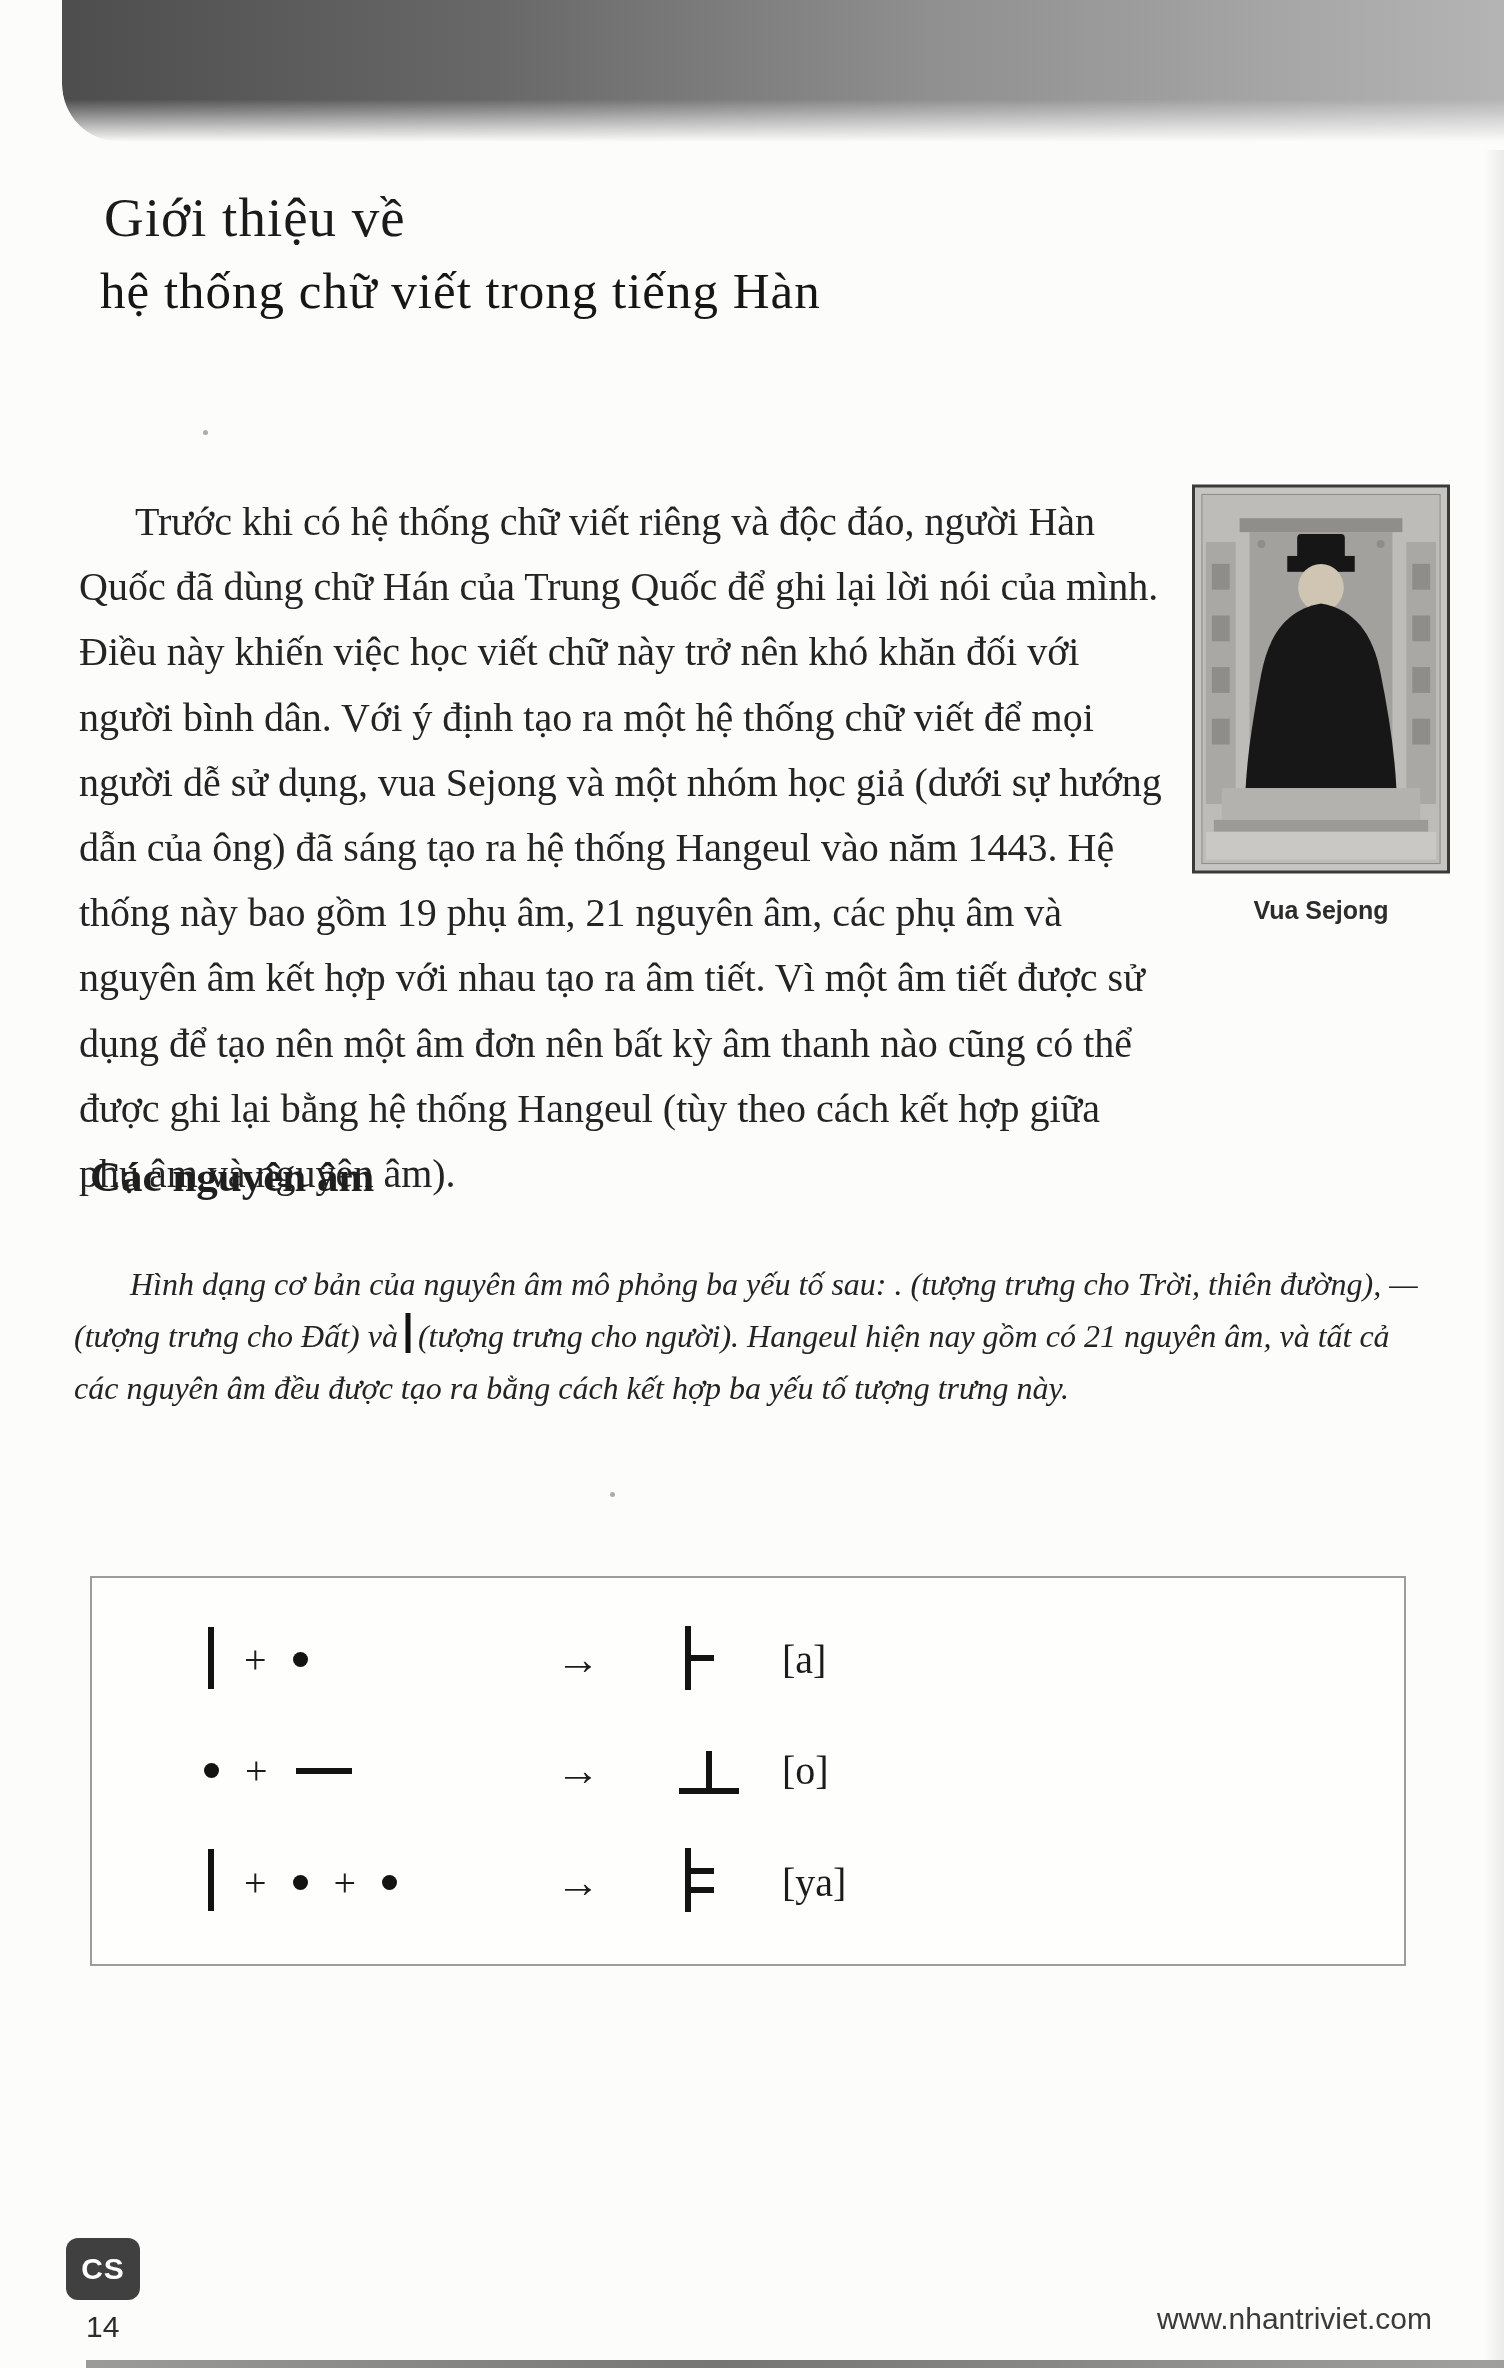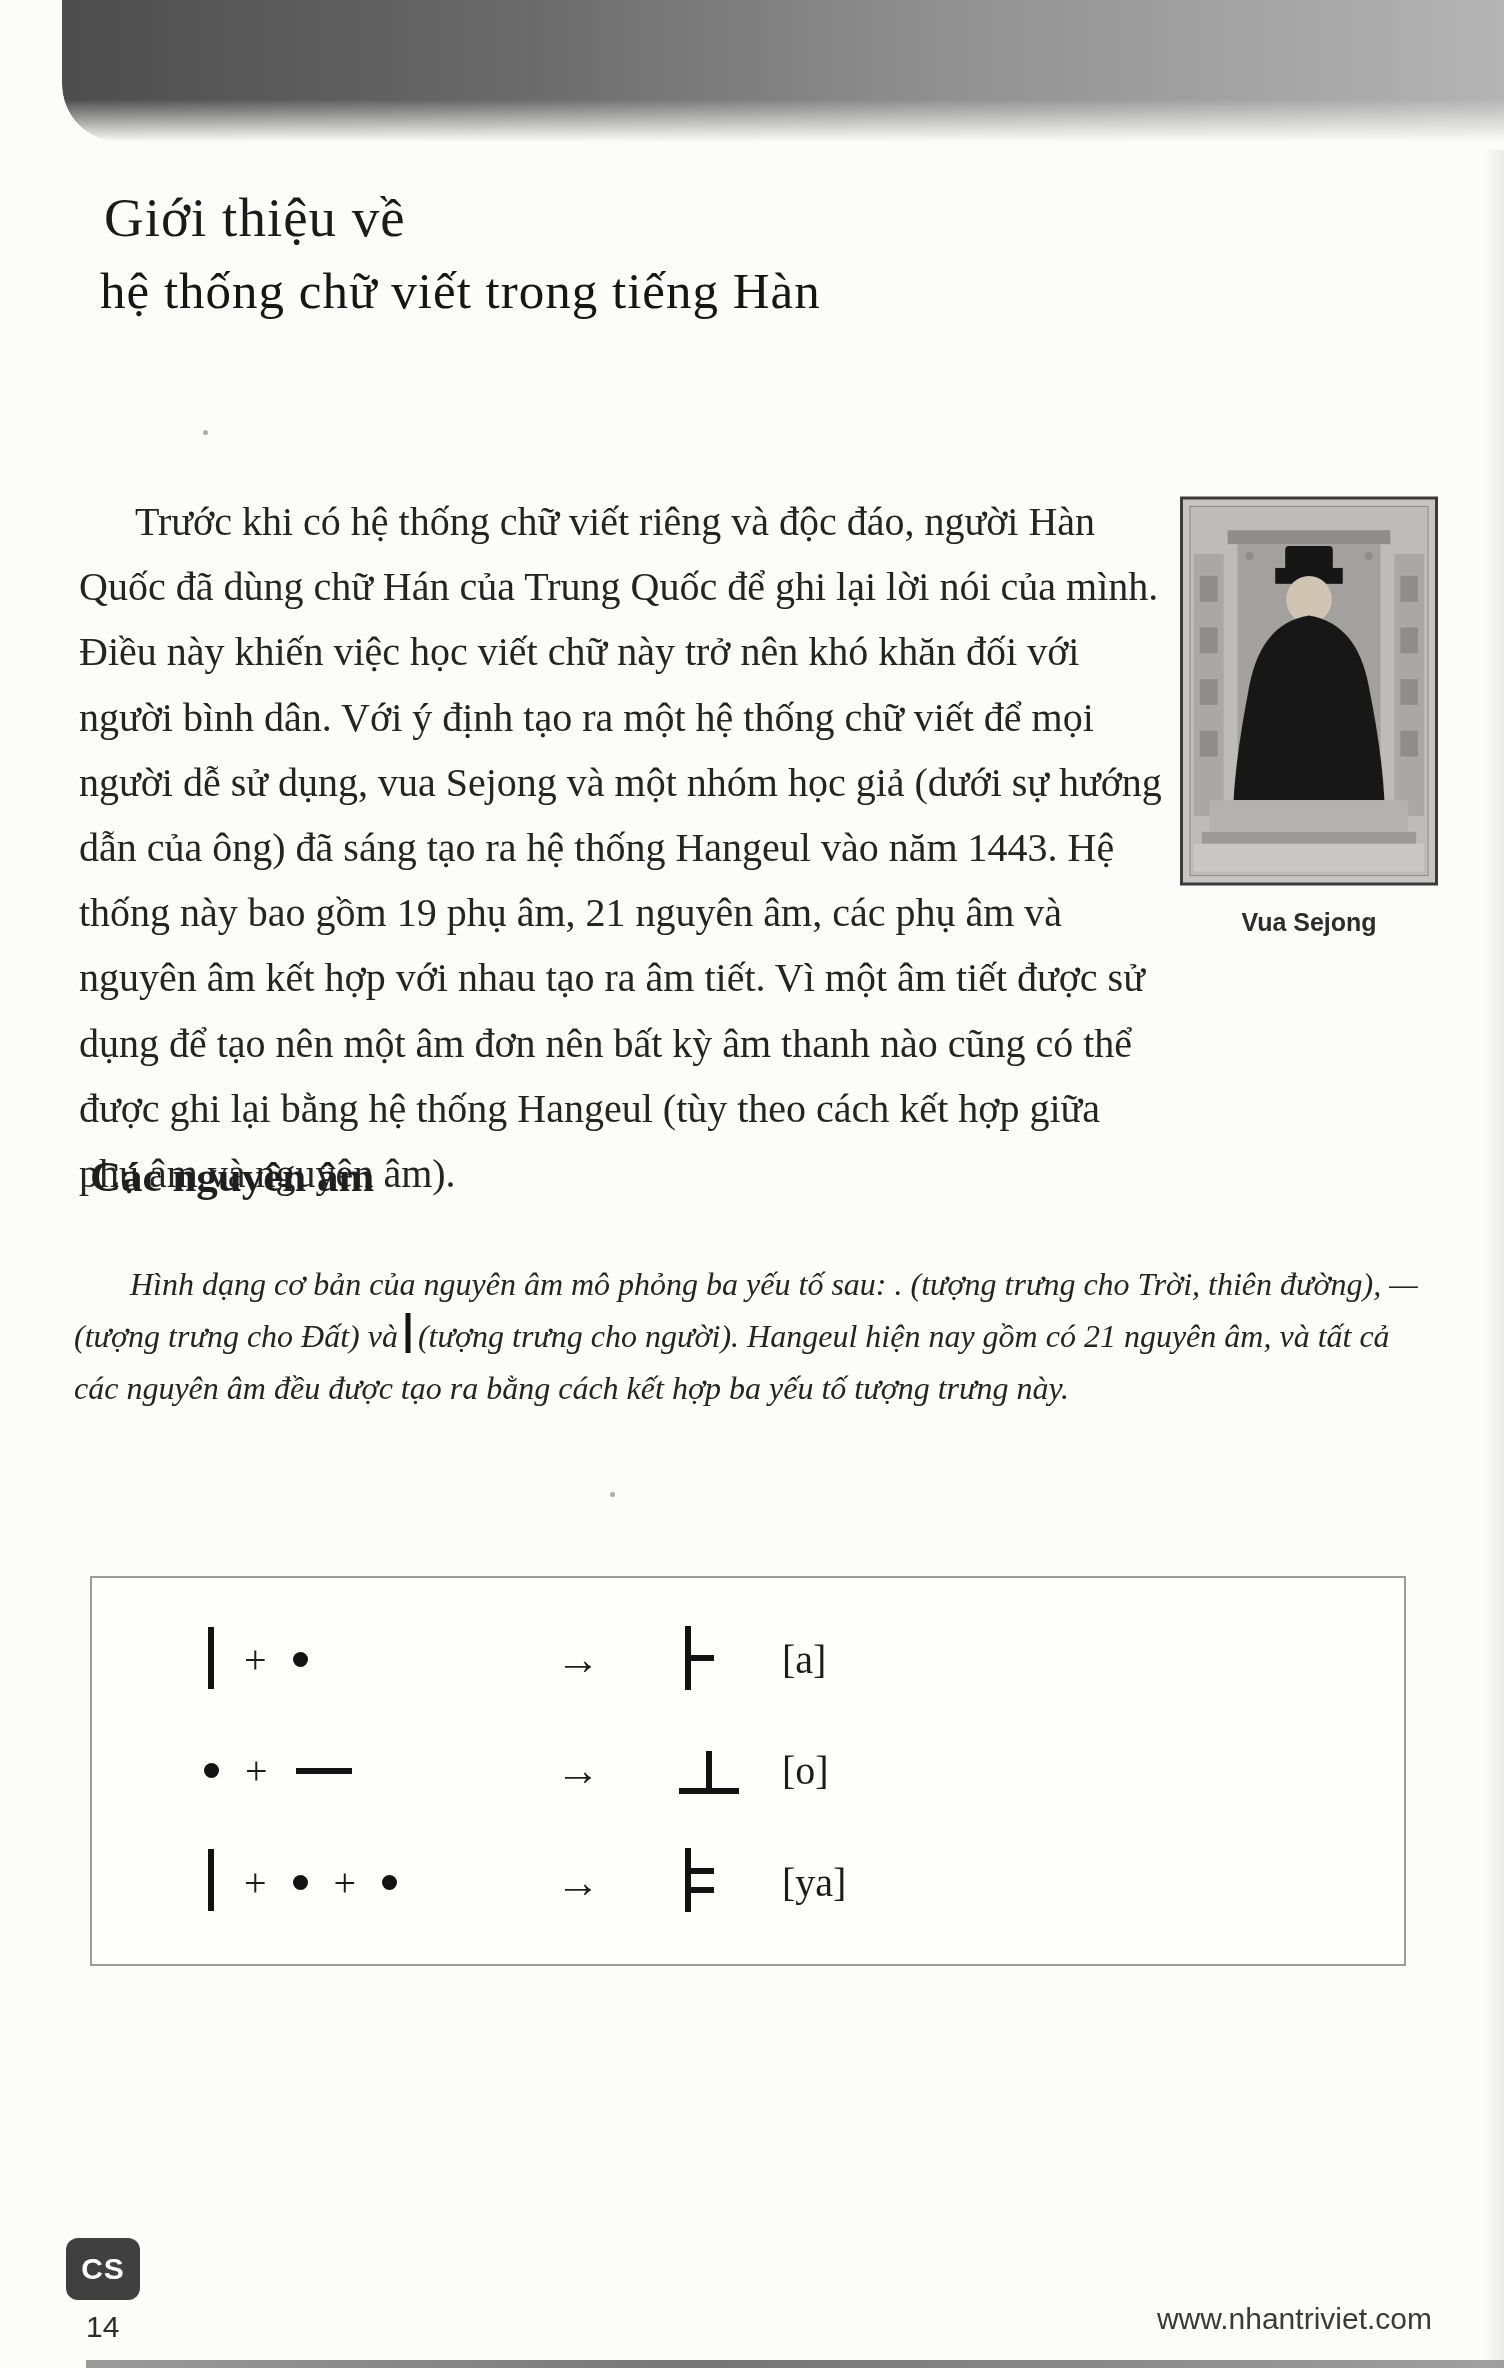--- a/index.html
+++ b/index.html
@@ -100,21 +100,21 @@
   <div class="speck" style="left:203px;top:430px;"></div>
   <div class="speck" style="left:610px;top:1492px;"></div>
 
   <div class="title-block">
     <h1 class="title-line1">Giới thiệu về</h1>
     <h1 class="title-line2">hệ thống chữ viết trong tiếng Hàn</h1>
   </div>
 
   <div class="intro-row">
     <p class="intro-text">Trước khi có hệ thống chữ viết riêng và độc đáo, người Hàn Quốc đã dùng chữ Hán của Trung Quốc để ghi lại lời nói của mình. Điều này khiến việc học viết chữ này trở nên khó khăn đối với người bình dân. Với ý định tạo ra một hệ thống chữ viết để mọi người dễ sử dụng, vua Sejong và một nhóm học giả (dưới sự hướng dẫn của ông) đã sáng tạo ra hệ thống Hangeul vào năm 1443. Hệ thống này bao gồm 19 phụ âm, 21 nguyên âm, các phụ âm và nguyên âm kết hợp với nhau tạo ra âm tiết. Vì một âm tiết được sử dụng để tạo nên một âm đơn nên bất kỳ âm thanh nào cũng có thể được ghi lại bằng hệ thống Hangeul (tùy theo cách kết hợp giữa phụ âm và nguyên âm).</p>
-    <figure class="sejong-figure" style="margin:12px;">
+    <figure class="sejong-figure" style="margin:0;">
       <svg width="258" height="390" viewBox="0 0 260 392">
         <rect x="1.5" y="1.5" width="257" height="389" fill="#c6c5c2" stroke="#3a3a3a" stroke-width="3"></rect>
         <rect x="10" y="10" width="240" height="372" fill="#bdbcb9" stroke="#8a8a88" stroke-width="1"></rect>
         <rect x="14" y="58" width="30" height="264" fill="#a9a8a5"></rect>
         <rect x="216" y="58" width="30" height="264" fill="#a9a8a5"></rect>
         <rect x="20" y="80" width="18" height="26" fill="#8e8d8a"></rect>
         <rect x="20" y="132" width="18" height="26" fill="#8e8d8a"></rect>
         <rect x="20" y="184" width="18" height="26" fill="#8e8d8a"></rect>
         <rect x="20" y="236" width="18" height="26" fill="#8e8d8a"></rect>
         <rect x="222" y="80" width="18" height="26" fill="#8e8d8a"></rect>

